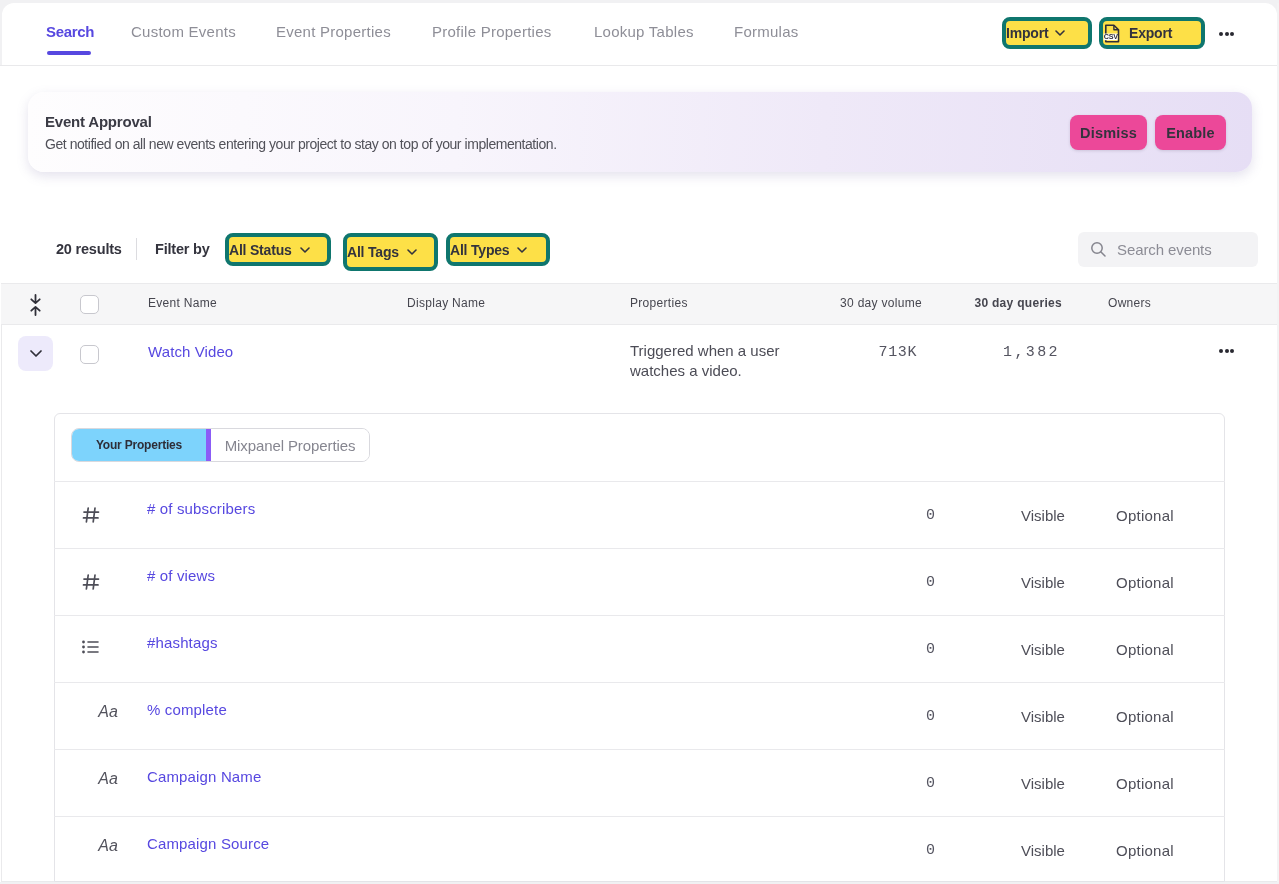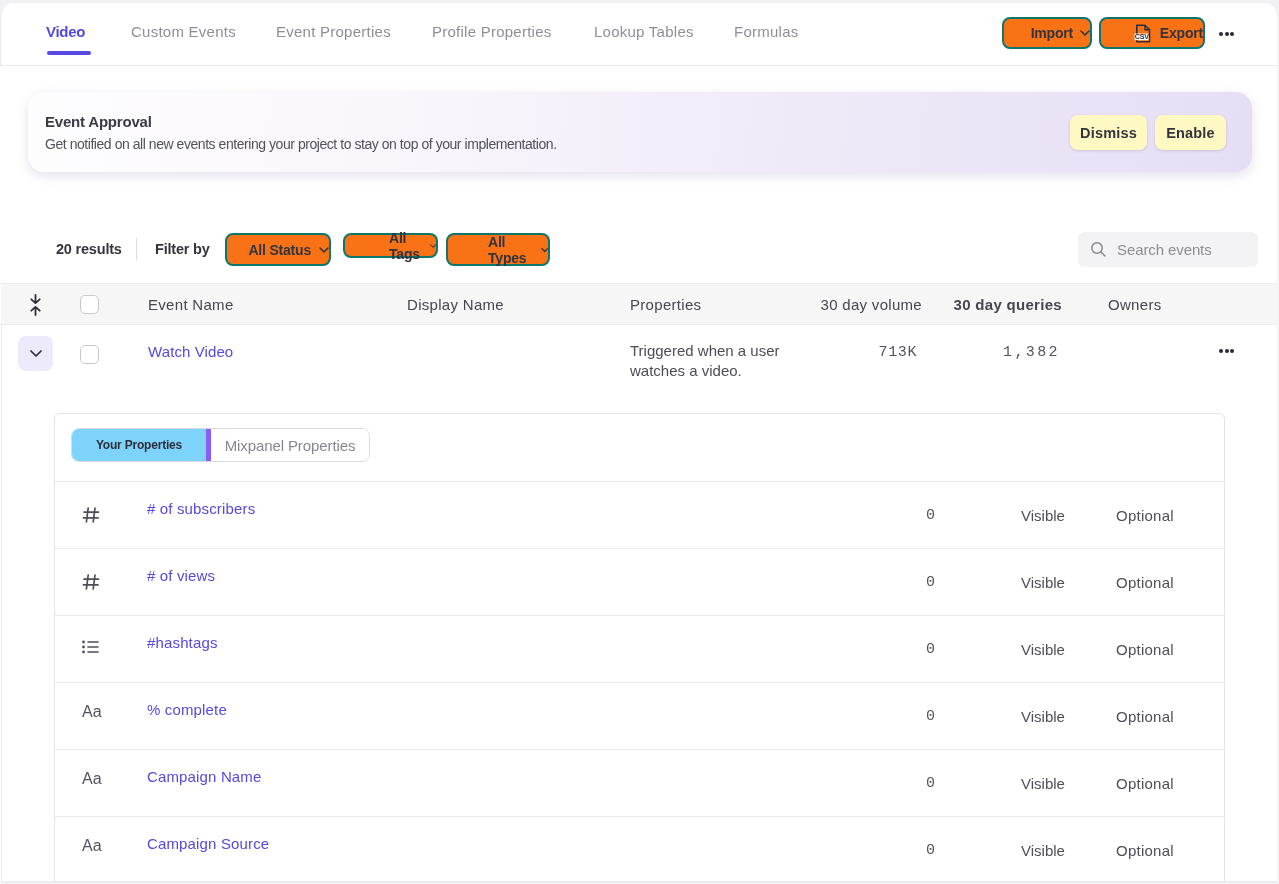--- a/index.html
+++ b/index.html
@@ -5,66 +5,66 @@
   * { margin:0; padding:0; box-sizing:border-box; }
   html,body { width:1279px; height:884px; overflow:hidden; }
   body { font-family:"Liberation Sans",sans-serif; background:#fff; position:relative; }
   .abs { position:absolute; }
   .grey-top { left:0; top:0; width:1279px; height:66px; background:#f1f1f3; }
   .navcard { left:2px; top:3px; width:1275px; height:63px; background:#fff; border-radius:12px 12px 0 0; }
   .navline { left:0; top:65px; width:1279px; height:1px; background:#e9e9eb; }
   .tab { top:23px; font-size:15px; color:#8e8e97; letter-spacing:0.25px; }
   .tab.active { color:#5748e0; font-weight:bold; letter-spacing:-0.3px; }
   .underline { left:47px; top:51px; width:44px; height:3.5px; border-radius:2px; background:#5748e0; }
-  .btn { border:2px solid #0f766e; border-radius:8px; background:#f97316; display:flex; align-items:center; justify-content:flex-end; font-size:14px; font-weight:bold; color:#33333d; letter-spacing:-0.2px; }
+  .btn { border:4px solid #0f766e; border-radius:8px; background:#fde047; display:flex; align-items:center; justify-content:flex-start; font-size:14px; font-weight:bold; color:#33333d; letter-spacing:-0.2px; }
   .chev { width:10px; height:6px; }
   .dots { display:flex; gap:1.4px; align-items:center; }
   .dots i { width:4.2px; height:4.2px; border-radius:50%; background:#292931; }
 
   .banner { left:28px; top:92px; width:1224px; height:80px; border-radius:16px;
     background:linear-gradient(93deg,#fefdfe 0%,#f8f5fc 35%,#efe9f8 65%,#e6def5 100%);
     box-shadow:0 4px 12px rgba(120,110,165,0.20); }
   .banner-title { left:45px; top:113px; font-size:15px; font-weight:bold; color:#3b3b45; letter-spacing:-0.2px; }
   .banner-sub { left:45px; top:136px; font-size:14px; color:#515159; letter-spacing:-0.45px; }
-  .wbtn { background:#fef9c3; border-radius:8px; box-shadow:0 1px 3px rgba(40,35,70,0.15); display:flex; align-items:center; justify-content:center; font-size:14.5px; font-weight:bold; color:#33333d; letter-spacing:0.2px; }
+  .wbtn { background:#ec4899; border-radius:8px; box-shadow:0 1px 3px rgba(40,35,70,0.15); display:flex; align-items:center; justify-content:center; font-size:14.5px; font-weight:bold; color:#33333d; letter-spacing:0.2px; }
 
   .results { left:56px; top:241px; font-size:14.5px; font-weight:bold; color:#34343e; letter-spacing:-0.2px; }
   .vdiv { left:136px; top:238px; width:1px; height:22px; background:#dcdce0; }
   .filterby { left:155px; top:241px; font-size:14.5px; font-weight:bold; color:#34343e; letter-spacing:-0.2px; }
   .search { left:1078px; top:232px; width:180px; height:35px; background:#f3f3f5; border-radius:6px; display:flex; align-items:center; }
   .search span { color:#8c8c95; font-size:15px; letter-spacing:-0.1px; }
 
   .tablebox { left:1px; top:283px; width:1277px; height:599px; border:1px solid #eaeaec; background:#fff; }
   .thead { left:1px; top:284px; width:1277px; height:41px; background:#f6f6f7; border-bottom:1px solid #eaeaec; }
-  .th { font-size:15px; color:#46464f; top:296px; letter-spacing:0.3px; }
+  .th { font-size:12px; color:#46464f; top:296px; letter-spacing:0.3px; }
   .checkbox { width:19px; height:19px; border:1px solid #c8c8ce; border-radius:5px; background:#fff; }
   .rowbtn { left:18px; top:336px; width:35px; height:35px; background:#edeafb; border-radius:8px; display:flex; align-items:center; justify-content:center; }
   .link { color:#5748e0; font-size:15px; letter-spacing:0.1px; }
   .mono { font-family:"Liberation Mono",monospace; font-size:15px; color:#545460; }
 
   .panel { left:54px; top:413px; width:1171px; height:469px; border:1px solid #e4e4e8; border-radius:6px 6px 0 0; background:#fff; }
   .tabgroup { left:71px; top:428px; height:34px; display:flex; border:1px solid #d9d9de; border-radius:8px; overflow:hidden; }
   .tabgroup .t1 { width:134px; background:#7dd3fc; display:flex; align-items:center; justify-content:center; font-size:12px; font-weight:bold; color:#2e2e38; letter-spacing:-0.2px; }
   .tabgroup .t2 { width:163px; background:#fff; border-left:5px solid #8b5cf6; display:flex; align-items:center; justify-content:center; font-size:15px; color:#868690; letter-spacing:-0.1px; }
   .prow { left:54px; width:1171px; height:67px; border-top:1px solid #e9e9ec; }
-  .picon { left:82px; width:20px; text-align:left; color:#4d4d57; }
+  .picon { left:98px; width:20px; text-align:center; color:#4d4d57;font-style:italic; }
   .pname { left:147px; font-size:15px; color:#5748e0; letter-spacing:0.15px; }
   .pzero { left:850px; width:85px; text-align:right; font-family:"Liberation Mono",monospace; font-size:15px; color:#545460; }
   .pvis { left:1021px; font-size:15px; color:#4e4e58; }
   .popt { left:1116px; font-size:15px; color:#4e4e58; letter-spacing:0.25px; }
   .bottom-strip { left:0; top:882px; width:1279px; height:2px; background:#f1f1f3; }
   .right-sliver { left:1277px; top:3px; width:2px; height:879px; background:#f3f3f4; }
 </style>
 </head>
 <body>
   <div class="abs grey-top"></div>
   <div class="abs navcard"></div>
   <div class="abs navline"></div>
 
-  <span class="abs tab active" style="left:46px;">Video</span>
+  <span class="abs tab active" style="left:46px;">Search</span>
   <div class="abs underline"></div>
   <span class="abs tab" style="left:131px;">Custom Events</span>
   <span class="abs tab" style="left:276px;">Event Properties</span>
   <span class="abs tab" style="left:432px;">Profile Properties</span>
   <span class="abs tab" style="left:594px;">Lookup Tables</span>
   <span class="abs tab" style="left:734px;">Formulas</span>
 
   <div class="abs btn" style="left:1002px; top:17px; width:90px; height:32px; gap:7px;">Import
     <svg class="chev" viewBox="0 0 10 6">
       <path d="M1 1l4 4 4-4" fill="none" stroke="#33333d" stroke-width="1.6" stroke-linecap="round" stroke-linejoin="round"></path>
@@ -92,26 +92,26 @@
   <div class="abs wbtn" style="left:1155px; top:115px; width:71px; height:35px;">Enable</div>
 
   <span class="abs results">20 results</span>
   <div class="abs vdiv"></div>
   <span class="abs filterby">Filter by</span>
   <div class="abs btn" style="left:225px; top:233px; width:106px; height:33px; gap:8px;">All Status
     <svg class="chev" viewBox="0 0 10 6">
       <path d="M1 1l4 4 4-4" fill="none" stroke="#33333d" stroke-width="1.6" stroke-linecap="round" stroke-linejoin="round"></path>
     </svg>
   </div>
-  <div class="abs btn" style="left:343px; top:233px; width:95px; height:25px; gap:8px;padding-left:44px;">All Tags
-    <svg class="chev" viewBox="0 0 10 6">
-      <path d="M1 1l4 4 4-4" fill="none" stroke="#33333d" stroke-width="1.6" stroke-linecap="round" stroke-linejoin="round"></path>
-    </svg>
-  </div>
-  <div class="abs btn" style="left:446px; top:233px; width:104px; height:33px; gap:8px;padding-left:40px;">All Types
+  <div class="abs btn" style="left:343px; top:233px; width:95px; height:38px; gap:8px;">All Tags
+    <svg class="chev" viewBox="0 0 10 6">
+      <path d="M1 1l4 4 4-4" fill="none" stroke="#33333d" stroke-width="1.6" stroke-linecap="round" stroke-linejoin="round"></path>
+    </svg>
+  </div>
+  <div class="abs btn" style="left:446px; top:233px; width:104px; height:33px; gap:8px;">All Types
     <svg class="chev" viewBox="0 0 10 6">
       <path d="M1 1l4 4 4-4" fill="none" stroke="#33333d" stroke-width="1.6" stroke-linecap="round" stroke-linejoin="round"></path>
     </svg>
   </div>
   <div class="abs search">
     <svg style="margin-left:12px;" width="17" height="17" viewBox="0 0 17 17">
       <circle cx="7" cy="7" r="5.2" fill="none" stroke="#85858e" stroke-width="1.5"></circle>
       <path d="M11 11l4 4" stroke="#85858e" stroke-width="1.5" stroke-linecap="round"></path>
     </svg>
     <span style="margin-left:10px;">Search events</span>

